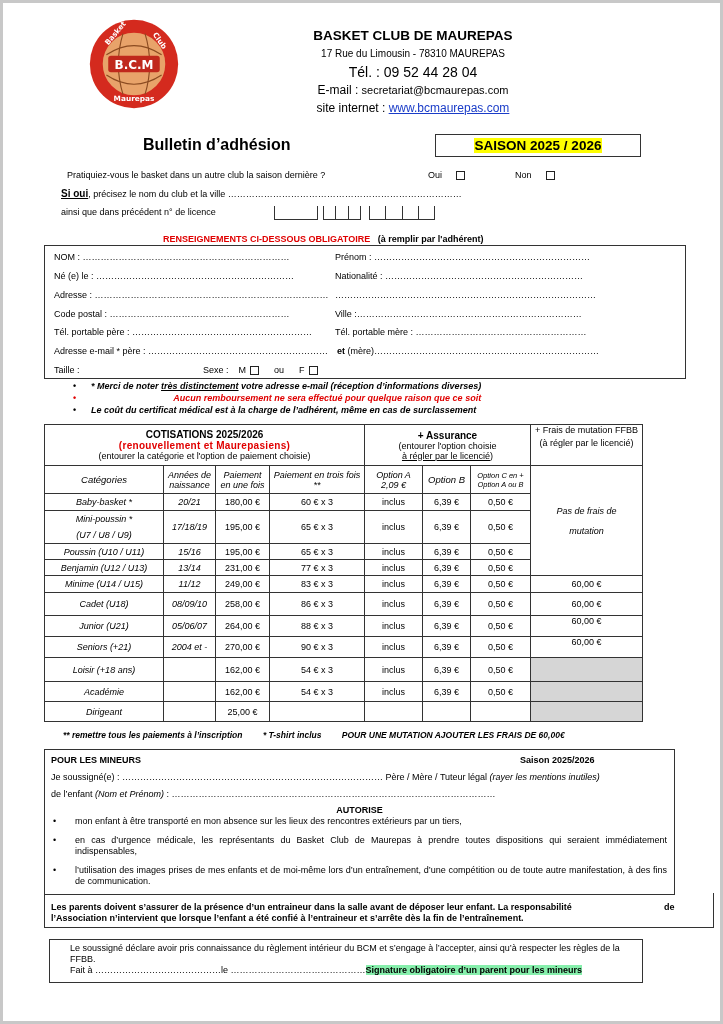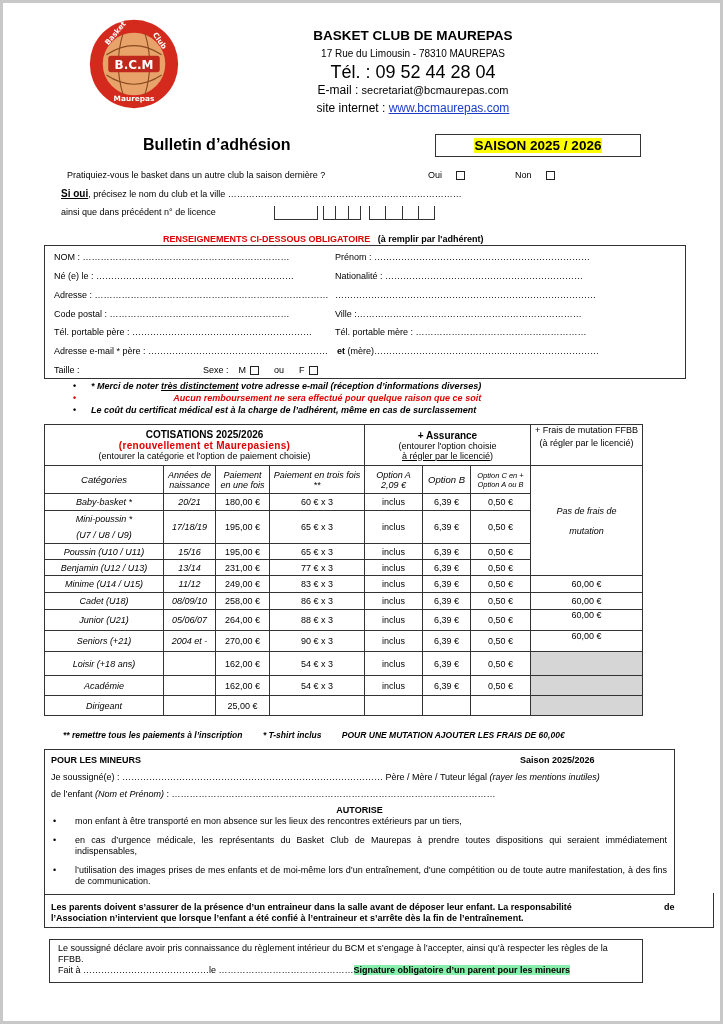--- a/index.html
+++ b/index.html
@@ -11,21 +11,21 @@
   .page {
     position: absolute; left: 3px; top: 3px; width: 717px; height: 1018px;
     background: #fff;
   }
   .abs { position: absolute; }
   
   .logo { left: 85px; top: 15px; width: 92px; height: 92px; }
   .club { left: 250px; top: 24px; width: 320px; text-align: center; line-height: 18px; }
   .club .name { font-weight: bold; font-size: 13.5px; }
   .club .addr { font-size: 10px; }
-  .club .tel { font-size: 18px; }
+  .club .tel { font-size: 14px; }
   .club .mail { font-size: 12px; }
   .club .mail small, .club .site small { font-size: 11px; }
   .club .site { font-size: 12px; }
   .club a { color: #1a3cc8; text-decoration: underline; }
   .title { left: 140px; top: 133px; font-size: 16px; font-weight: bold; }
   .saison-box {
     left: 432px; top: 131px; width: 204px; height: 21px; border: 1px solid #333;
     display: flex; align-items: center; justify-content: center;
   }
   .saison-box span { background: #ffff00; font-weight: bold; font-size: 13.5px; padding: 0 1px; }
@@ -64,21 +64,21 @@
   .foot { left: 60px; top: 727px; font-size: 8.5px; font-weight: bold; font-style: italic; }
   .foot span { margin-right: 18px; }
   
   .minors { left: 41px; top: 746px; width: 629px; height: 144px; border: 1px solid #333; font-size: 9px; }
   .minors .row { position: absolute; white-space: nowrap; }
   .minors li { list-style: none; position: relative; margin: 0; }
   .minors ul { position: absolute; left: 30px; top: 66px; width: 592px; margin: 0; padding: 0; line-height: 11px; text-align: justify; }
   .minors li::before { content: "•"; position: absolute; left: -22px; }
   .minors li { margin-bottom: 8px; }
   .parents { left: 41px; top: 890px; width: 668px; height: 34px; border: 1px solid #333; border-top: none; font-size: 9px; font-weight: bold; }
-  .decl { left: 46px; top: 936px; width: 594px; height: 44px; border: 1px solid #333; font-size: 9px; line-height: 11px; padding: 3px 8px; box-sizing: border-box; }
+  .decl { left: 46px; top: 936px; width: 594px; height: 44px; border: 1px solid #333; font-size: 9px; line-height: 11px; padding: 3px 20px; box-sizing: border-box; }
   .hl { background: #86efac; font-weight: bold; }
 </style>
 </head>
 <body>
 
 <div class="page">
 
   <svg class="abs logo" viewBox="0 0 100 100">
     <circle cx="50" cy="50" r="48" fill="#d42a1e"></circle>
     <circle cx="50" cy="50" r="34" fill="#e8a36a"></circle>
@@ -236,21 +236,21 @@
     <tr style="height:17px">
       <td class="it">Minime (U14 / U15)</td>
       <td class="it">11/12</td>
       <td>249,00 €</td>
       <td>83 €  x 3</td>
       <td>inclus</td>
       <td>6,39 €</td>
       <td>0,50 €</td>
       <td>60,00 €</td>
     </tr>
-    <tr style="height:17px">
+    <tr style="height:23px">
       <td class="it">Cadet (U18)</td>
       <td class="it">08/09/10</td>
       <td>258,00 €</td>
       <td>86 €  x 3</td>
       <td>inclus</td>
       <td>6,39 €</td>
       <td>0,50 €</td>
       <td>60,00 €</td>
     </tr>
     <tr style="height:21px">

